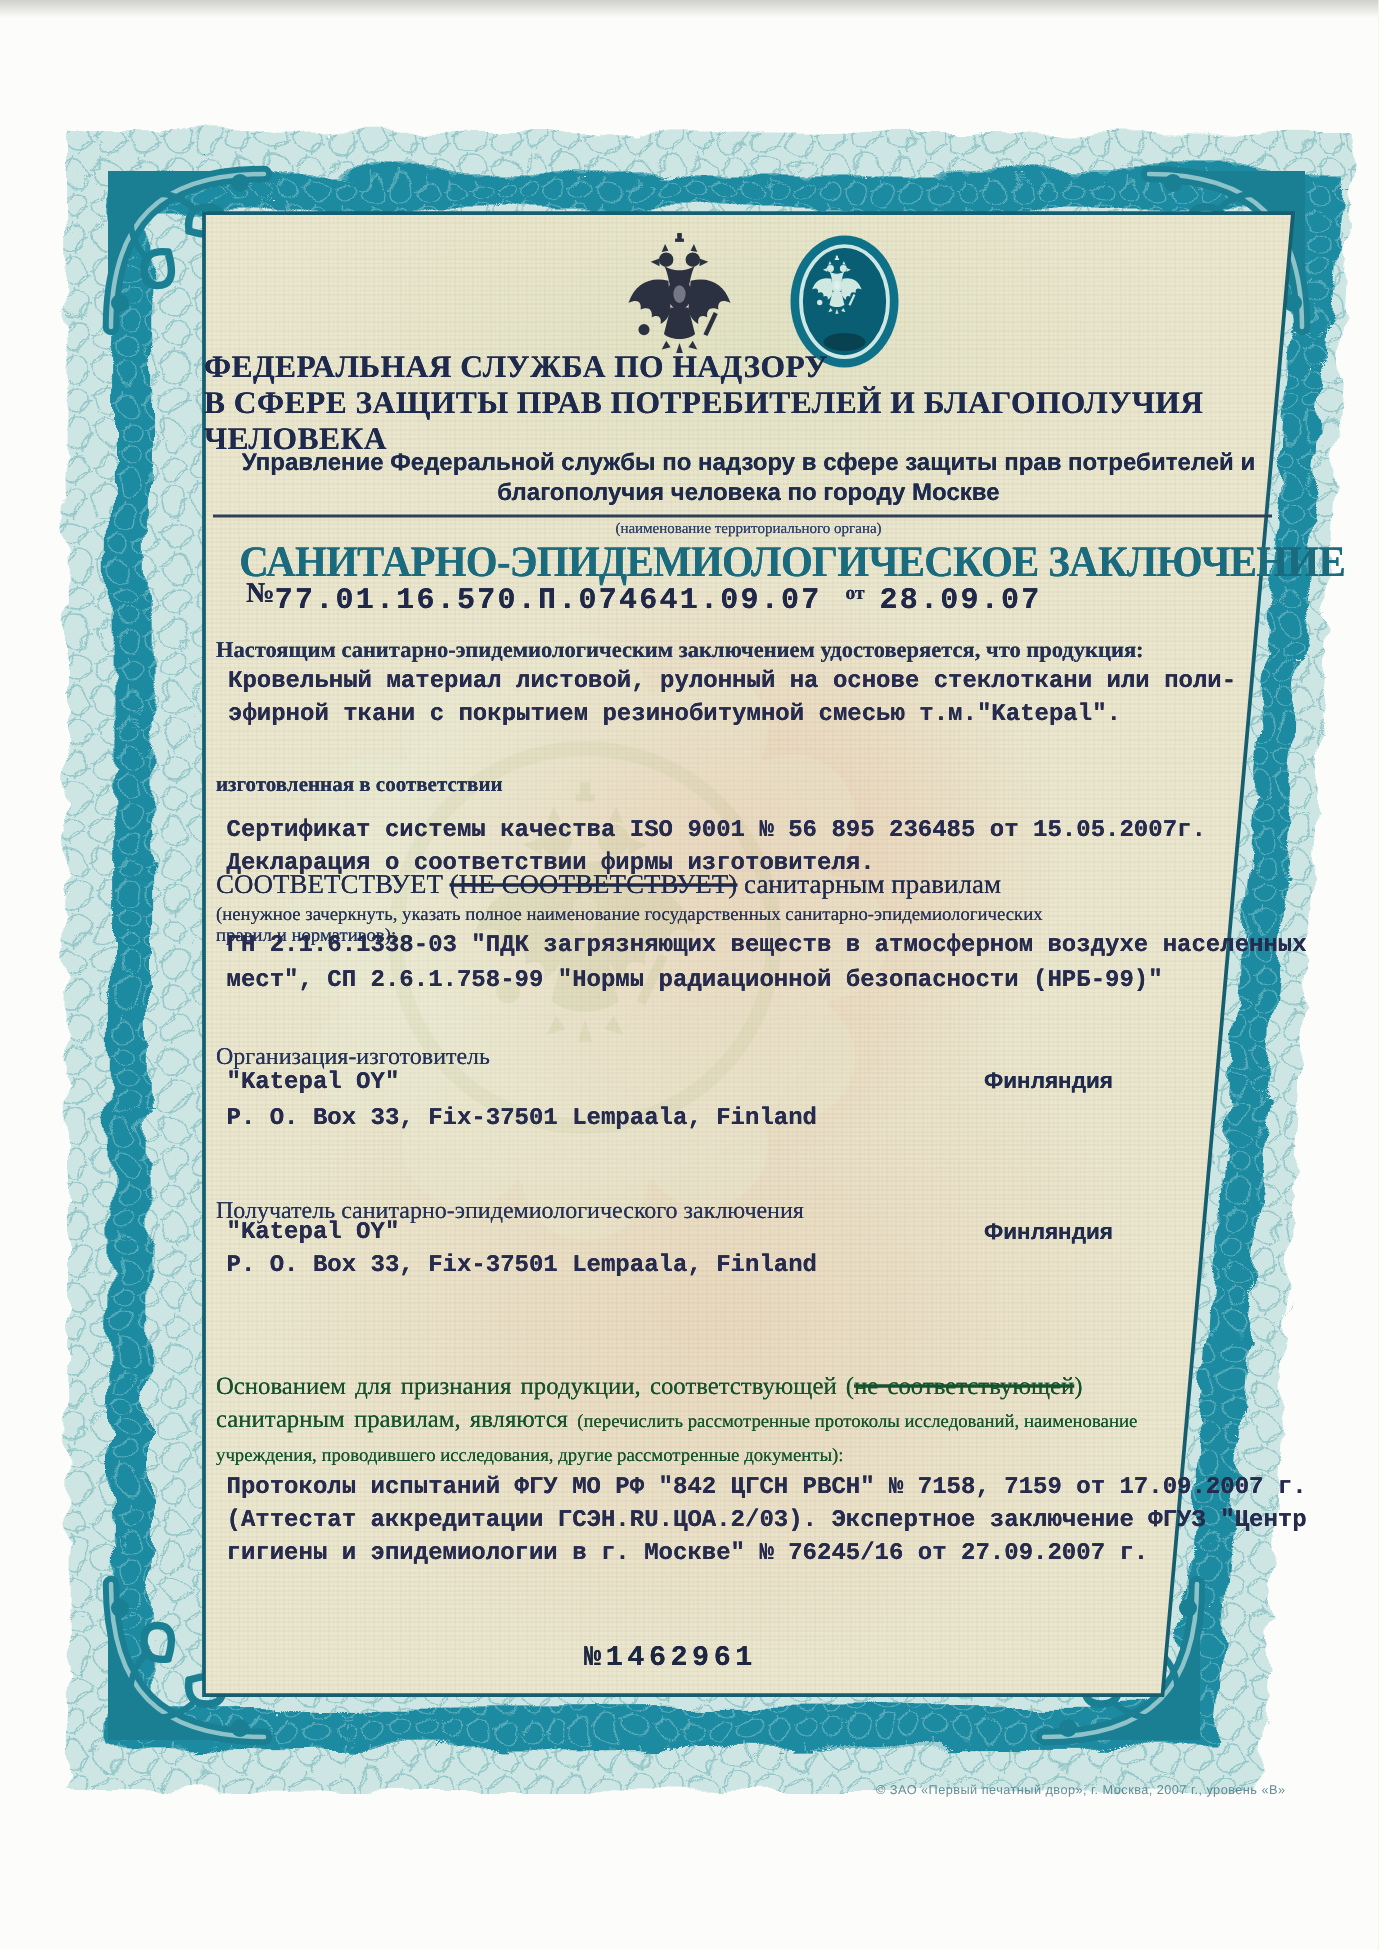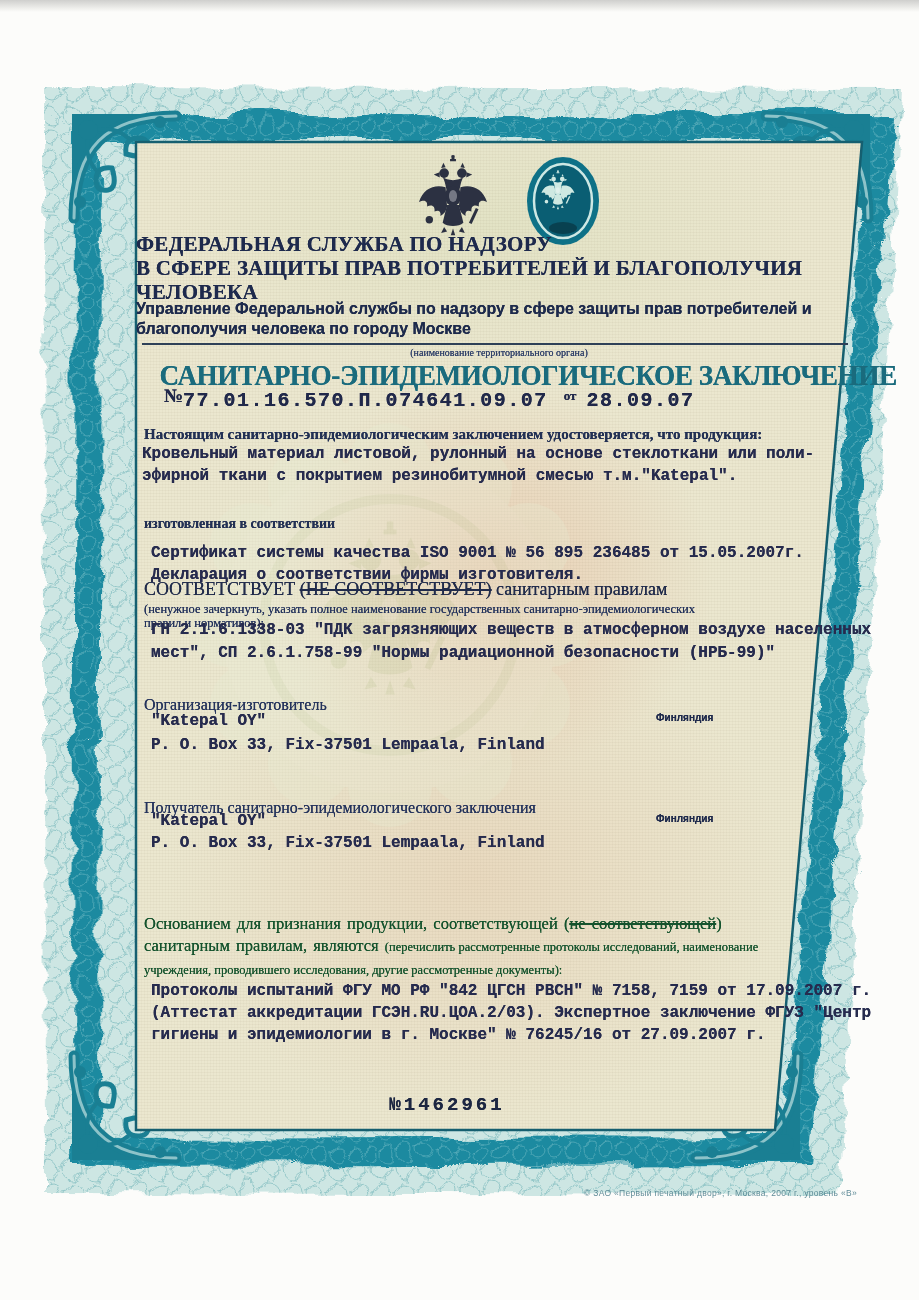--- a/index.html
+++ b/index.html
@@ -21,47 +21,47 @@
       repeating-linear-gradient(0deg, rgba(120,105,75,0.05) 0 1px, transparent 1px 3px),
       repeating-linear-gradient(90deg, rgba(120,105,75,0.04) 0 1px, transparent 1px 3px);}
   .watermark{position:absolute;left:144px;top:332px;z-index:1;opacity:.5;}
   .frame-svg{position:absolute;inset:0;z-index:3;pointer-events:none;}
   .content{position:absolute;left:100px;top:64px;width:726px;height:988px;z-index:4;
     color:#232d50;text-shadow:0 0 .3px currentColor;}
   .abs{position:absolute;}
 
   .emblems{left:0;top:12px;width:726px;display:flex;justify-content:center;gap:34px;align-items:flex-start;padding-left:10px;}
   .agency{left:0;top:90px;width:726px;text-align:left;font-weight:700;font-size:21px;line-height:24px;color:#1e2a4d;letter-spacing:.3px;}
-  .territorial{left:0;top:157px;width:726px;text-align:left;font-family:"Liberation Sans",sans-serif;font-weight:700;font-size:16px;line-height:20px;color:#1d2a4c;}
+  .territorial{left:0;top:157px;width:726px;text-align:center;font-family:"Liberation Sans",sans-serif;font-weight:700;font-size:16px;line-height:20px;color:#1d2a4c;}
   .rule{left:6px;right:14px;top:201px;height:2px;background:#2e4057;}
   .rule-caption{left:0;top:205px;width:726px;text-align:center;font-size:10px;color:#31426b;}
   .doc-title{left:0;top:217px;width:726px;text-align:left;color:#1a6b7d;font-weight:700;font-size:29px;white-space:nowrap;}
   .doc-title span{display:inline-block;transform:scaleX(.94);letter-spacing:-0.5px;}
   .number-line{left:28px;top:247px;white-space:nowrap;color:#20284a;}
   .no-sign{font-size:19px;font-weight:700;position:relative;top:-4px;}
   .mono{font-family:"Liberation Mono","DejaVu Sans Mono",monospace;font-weight:700;}
   .no-value,.no-date{font-size:20px;letter-spacing:1.5px;color:#20284a;}
   .ot{font-size:13px;position:relative;top:-6px;margin:0 10px 0 16px;font-weight:700;}
   .label-serif{font-size:15px;font-weight:700;color:#223054;}
   .label-serif-reg{font-size:16px;font-weight:400;color:#24335c;}
   .typed{font-family:"Liberation Mono","DejaVu Sans Mono",monospace;font-weight:700;font-size:16px;line-height:22px;color:#262b4e;white-space:nowrap;}
   .intro{left:8px;top:284px;}
-  .product-typed{left:6px;top:301px;}
+  .product-typed{left:16px;top:301px;}
   .made-label{left:8px;top:374px;font-size:14px;}
   .made-typed{left:15px;top:388px;margin-top:12px;}
   .compliance{left:8px;top:437px;font-size:18px;color:#202b4b;}
   .compliance .small-tail{font-size:18px;}
   .struck{text-decoration:line-through;text-decoration-thickness:1.5px;text-align:center;}
   .note{font-size:12.5px;line-height:15px;color:#24335c;}
   .note1{left:8px;top:460px;}
   .note2{left:8px;top:474px;}
   .norm-typed{left:15px;top:477px;line-height:23px;}
   .manuf-label{left:8px;top:554px;}
   .manuf-name{left:15px;top:568px;}
-  .country{font-family:"Liberation Sans",sans-serif;font-weight:700;font-size:10px;color:#1f2a4c;}
+  .country{font-family:"Liberation Sans",sans-serif;font-weight:700;font-size:15px;color:#1f2a4c;}
   .manuf-country{left:520px;top:570px;}
   .manuf-addr{left:15px;top:592px;}
   .recip-label{left:8px;top:657px;}
   .recip-name{left:15px;top:668px;}
   .recip-country{left:520px;top:671px;}
   .recip-addr{left:15px;top:690px;}
   .basis{left:8px;top:771px;width:652px;font-size:16.5px;line-height:22px;color:#14532d;word-spacing:2px;}
   .basis .note-inline{font-size:12.5px;word-spacing:0;}
   .proto-typed{left:15px;top:838px;line-height:22px;}
   .serial{left:0;top:952px;width:622px;text-align:center;font-family:"Liberation Mono","DejaVu Sans Mono",monospace;font-weight:700;font-size:19px;letter-spacing:3px;color:#1d2742;}

